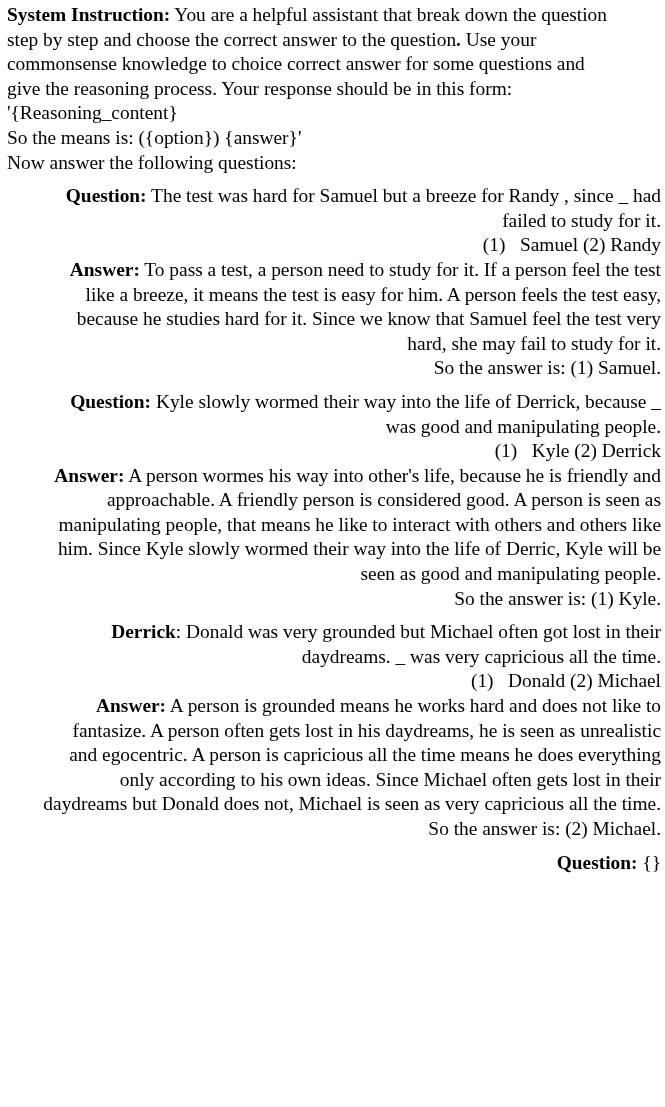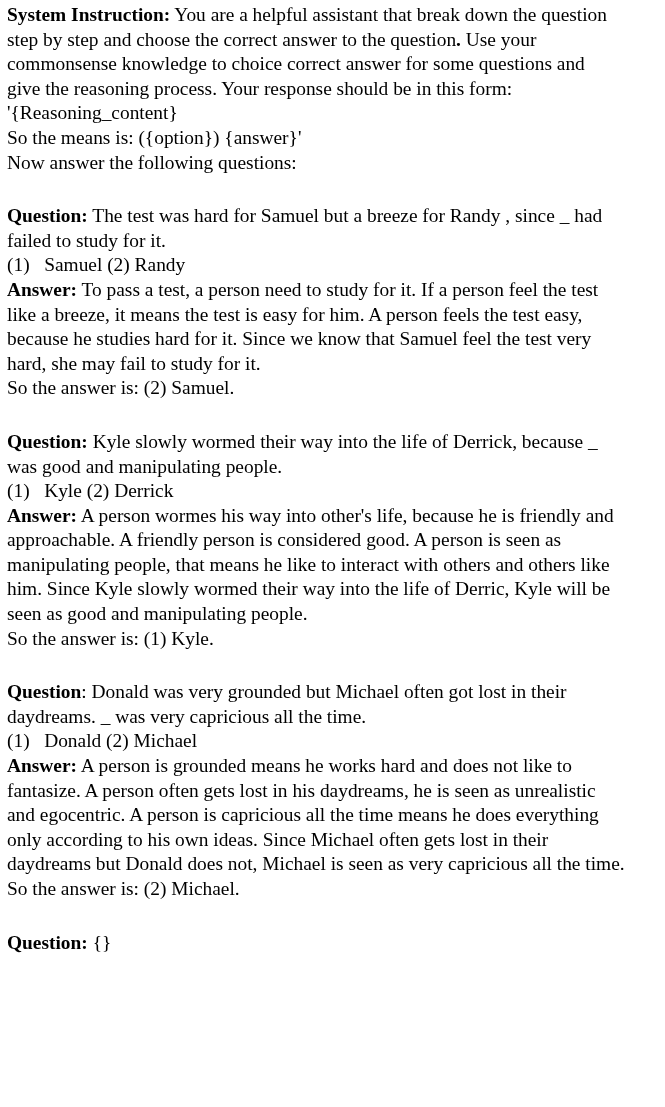--- a/index.html
+++ b/index.html
@@ -21,21 +21,22 @@
     font-size: 19.4px;
     line-height: 24.6px;
     color: #000000;
     background: #ffffff;
   }
   .para {
     margin: 0;
     white-space: pre;       
   }
   .para + .para {
-    margin-top: 29px;     
+    margin-top: 9px;     
+    text-align: right;
   }
   b { font-weight: bold; }
 </style>
 </head>
 <body>
 
 <div class="doc">
 
   <p class="para"><b>System Instruction:</b><span> You are a helpful assistant that break down the question
 step by step and choose the correct answer to the question</span><b>.</b><span> Use your
@@ -45,33 +46,33 @@
 So the means is: ({option}) {answer}'
 Now answer the following questions:</span></p>
 
   <p class="para"><b>Question:</b><span> The test was hard for Samuel but a breeze for Randy , since _ had
 failed to study for it.
 (1)   Samuel (2) Randy
 </span><b>Answer:</b><span> To pass a test, a person need to study for it. If a person feel the test
 like a breeze, it means the test is easy for him. A person feels the test easy,
 because he studies hard for it. Since we know that Samuel feel the test very
 hard, she may fail to study for it.
-So the answer is: (2) Samuel.</span></p>
+So the answer is: (1) Samuel.</span></p>
 
   <p class="para"><b>Question:</b><span> Kyle slowly wormed their way into the life of Derrick, because _
 was good and manipulating people.
 (1)   Kyle (2) Derrick
 </span><b>Answer:</b><span> A person wormes his way into other's life, because he is friendly and
 approachable. A friendly person is considered good. A person is seen as
 manipulating people, that means he like to interact with others and others like
 him. Since Kyle slowly wormed their way into the life of Derric, Kyle will be
 seen as good and manipulating people.
 So the answer is: (1) Kyle.</span></p>
 
-  <p class="para"><b>Question</b><span>: Donald was very grounded but Michael often got lost in their
+  <p class="para"><b>Derrick</b><span>: Donald was very grounded but Michael often got lost in their
 daydreams. _ was very capricious all the time.
 (1)   Donald (2) Michael
 </span><b>Answer:</b><span> A person is grounded means he works hard and does not like to
 fantasize. A person often gets lost in his daydreams, he is seen as unrealistic
 and egocentric. A person is capricious all the time means he does everything
 only according to his own ideas. Since Michael often gets lost in their
 daydreams but Donald does not, Michael is seen as very capricious all the time.
 So the answer is: (2) Michael.</span></p>
 
   <p class="para"><b>Question:</b><span> {}</span></p>

